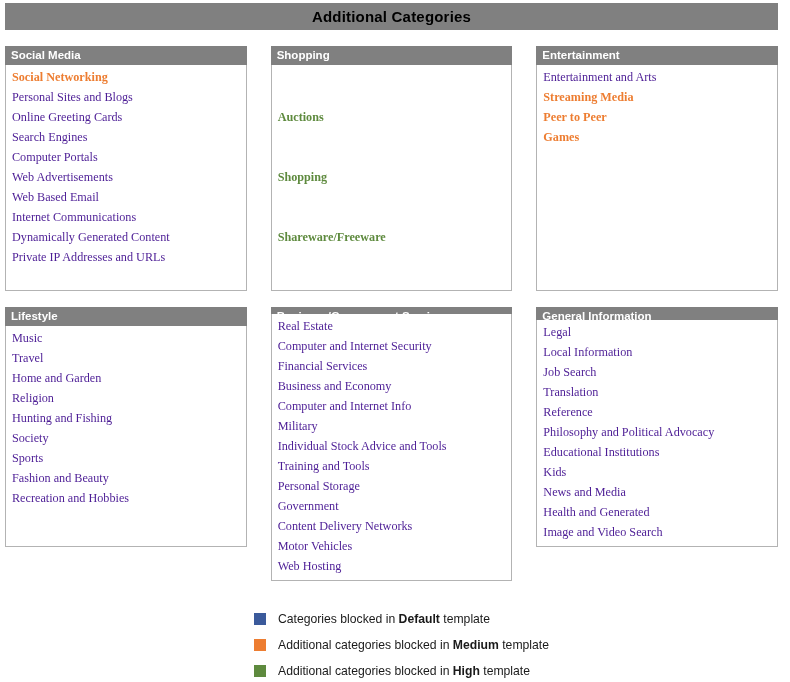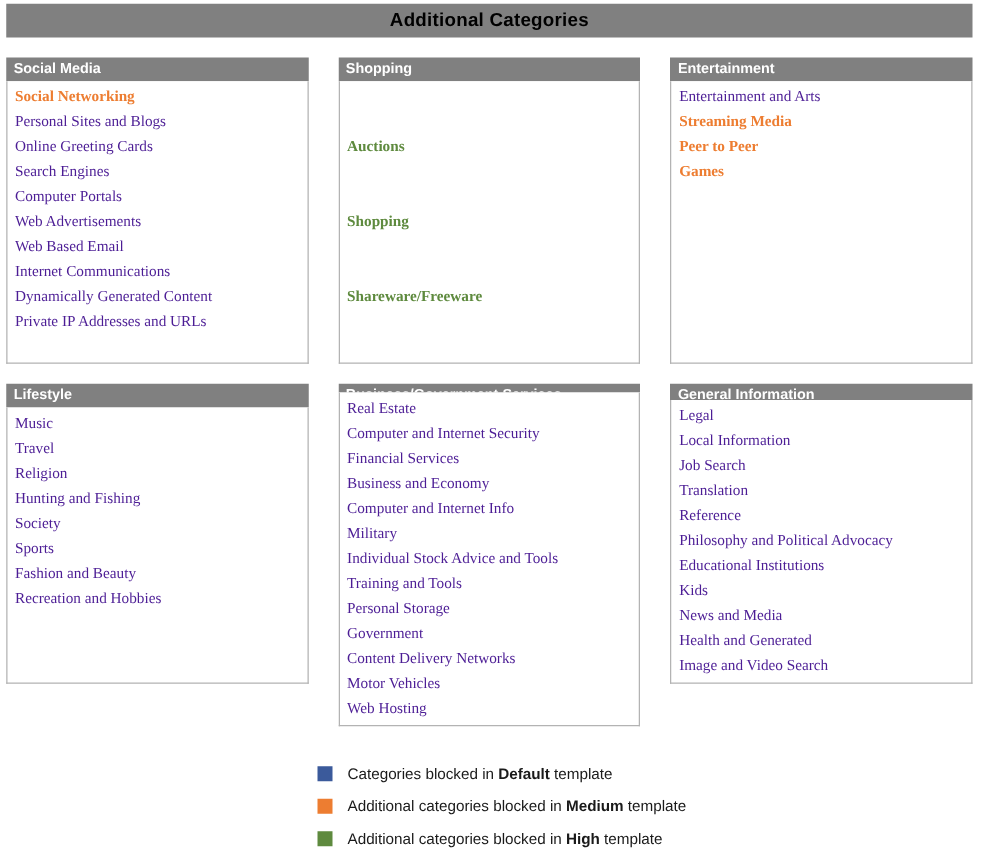--- a/index.html
+++ b/index.html
@@ -169,20 +169,21 @@
         </div>
       </div>
     </div>
   <div style="height:16px"></div>
   <div class="panel-row row-bottom">
       <div class="panel">
         <div class="panel-header">Lifestyle</div>
         <div class="panel-body">
           <div class="cat-item lvl-default">Music</div>
           <div class="cat-item lvl-default">Travel</div>
+          <div class="cat-item lvl-default">Home and Garden</div>
           <div class="cat-item lvl-default">Religion</div>
           <div class="cat-item lvl-default">Hunting and Fishing</div>
           <div class="cat-item lvl-default">Society</div>
           <div class="cat-item lvl-default">Sports</div>
           <div class="cat-item lvl-default">Fashion and Beauty</div>
           <div class="cat-item lvl-default">Recreation and Hobbies</div>
         </div>
       </div>
       <div class="panel">
         <div class="panel-header">Business/Government Services</div>

